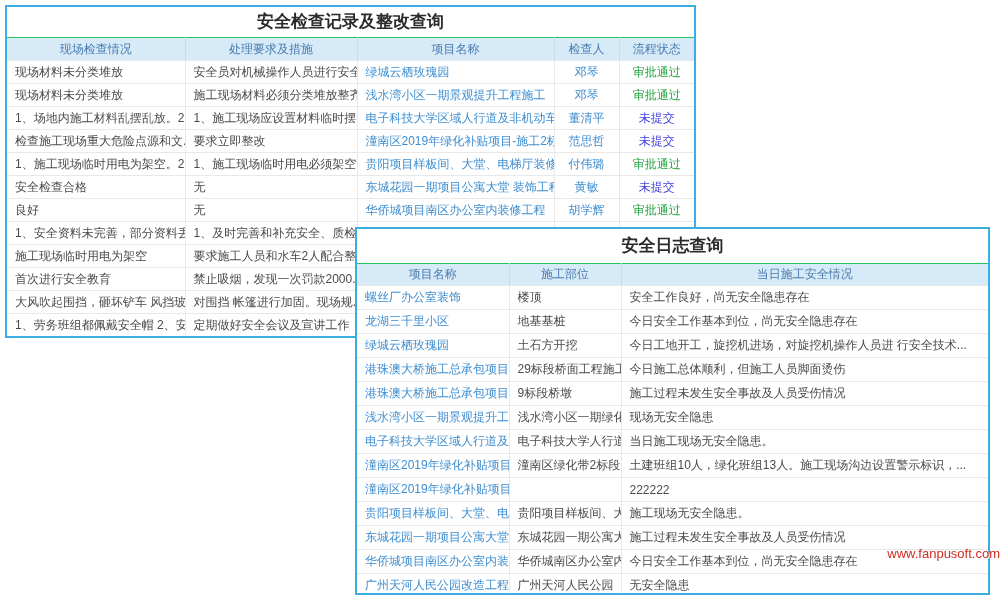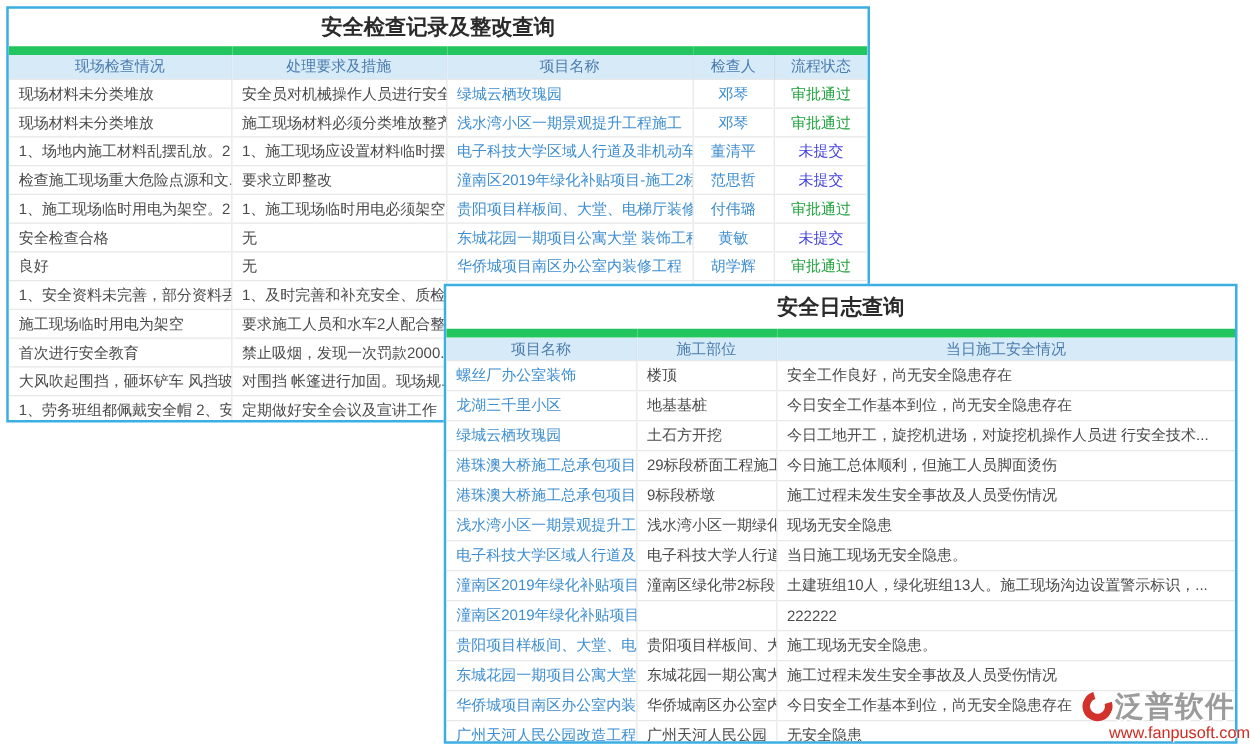--- a/index.html
+++ b/index.html
@@ -10,21 +10,21 @@
   .panel { position:absolute; background:#fff; border:2px solid #3BAEE2; overflow:hidden; }
   #panel1 { left:5px;  top:5px;   width:691px; height:333px; z-index:1; }
   #panel2 { left:355px; top:227px; width:635px; height:368px; z-index:5; }
 
   .panel-title { text-align:center; font-weight:bold; color:#2b2b2b; font-size:17px; }
   #panel1 .panel-title { height:30px; line-height:30px; }
   #panel2 .panel-title { height:34px; line-height:34px; }
 
   table { width:100%; border-collapse:collapse; table-layout:fixed; }
   thead th { background:#D7EAF8; color:#4A7CAE; font-weight:normal; font-size:12px;
-             text-align:center; border-top:7px solid #22c55e; border-right:1px solid #C9DDEF;
+             text-align:center; border-top:1px solid #22c55e; border-right:1px solid #C9DDEF;
              white-space:nowrap; overflow:hidden; }
   thead th:last-child { border-right:none; }
   #panel1 thead th { height:23px; }
   #panel2 thead th { height:22px; }
 
   tbody td { font-size:12px; color:#4A4A4A; padding:0 8px; white-space:nowrap; overflow:hidden;
              border-top:1px solid #E8E8E8; border-right:1px solid #E8E8E8; }
   tbody td:last-child { border-right:none; }
   #panel1 tbody td { height:23px; }
   #panel2 tbody td { height:24px; }
@@ -273,20 +273,16 @@
           <tr>
             <td class="link">重庆江北污水处理厂级改造工程-道路修复</td>
             <td>重庆江北污水处理厂内部...</td>
             <td>60--7挖机4台运转正常；施工人员无违章操作现象，消防7人在...</td>
           </tr>
         </tbody>
     </table>
   </div>
 
   <div class="watermark">
-    <div class="wm-row">
-      <span class="wm-logo"></span>
-      <span class="wm-brand">泛普软件</span>
-    </div>
     <div class="wm-url">www.fanpusoft.com</div>
   </div>
 
 </div>
 
 </body></html>

